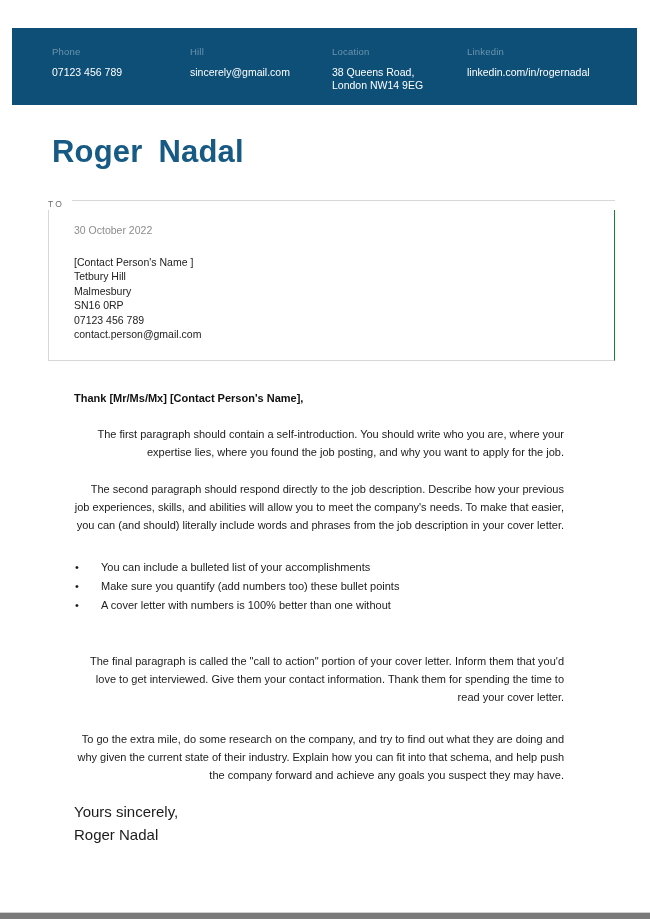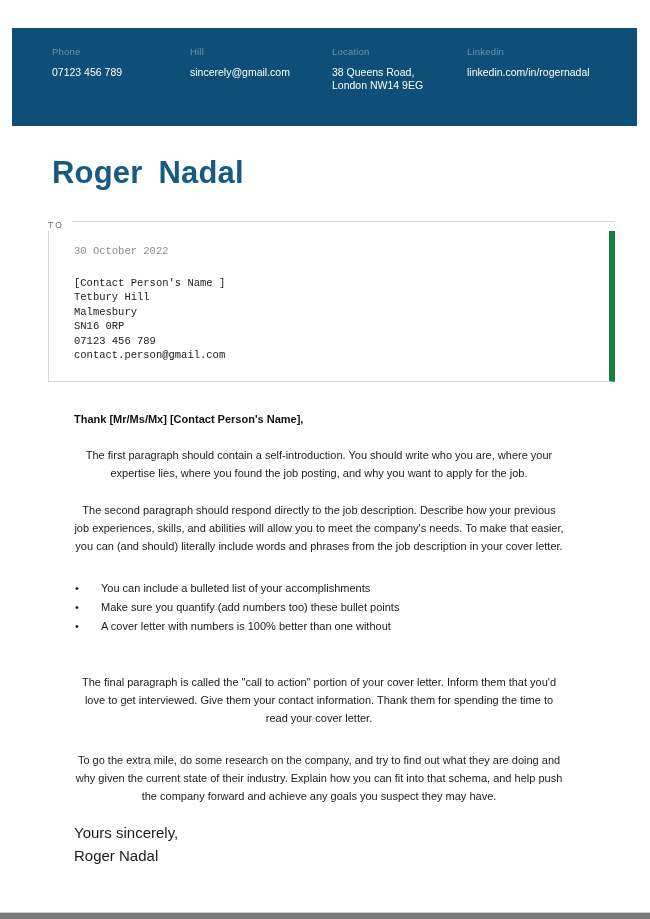--- a/index.html
+++ b/index.html
@@ -20,21 +20,21 @@
     position: absolute;
     left: 12px;
     top: 28px;
     width: 625px;
     background: #ffffff;
   }
 
   
   .header-bar {
     background: #0d4f77;
-    height: 98px;
+    height: 77px;
     padding: 0;
     position: relative;
     display: flex;
   }
   .contact-col {
     position: absolute;
     top: 19px;
   }
   .contact-col.c0 { left: 40px; }
   .contact-col.c1 { left: 178px; }
@@ -94,26 +94,25 @@
     padding-right: 8px;
     line-height: 1;
   }
   .to-legend-rule {
     flex: 1;
     height: 1px;
     background: #d8d8d8;
   }
   .to-body {
     border-left: 1px solid #d8d8d8;
-    border-right: 6px solid #15803d;
+    border-right: 1px solid #15803d;
     border-bottom: 1px solid #d8d8d8;
     padding: 14px 0 18px 25px;
     min-height: 108px;
     box-sizing: border-box;
-    font-family: Liberation Mono, monospace;
   }
   .to-date {
     font-size: 10.5px;
     color: #8c8c8c;
     margin-bottom: 18px;
     line-height: 1.2;
   }
   .to-address {
     font-size: 10.5px;
     color: #222222;
@@ -131,21 +130,21 @@
     font-weight: bold;
     color: #111111;
     line-height: 1.4;
     margin: 0 0 19px 0;
   }
   .para {
     font-size: 11px;
     color: #1b1b1b;
     line-height: 18px;
     margin: 0 0 19px 0;
-    text-align: center;
+    text-align: right;
   }
   .para.spaced-after {
     margin-bottom: 24px;
   }
   .bullets {
     list-style: none;
     margin: 0 0 38px 0;
     padding: 0;
   }
   .bullets li {

